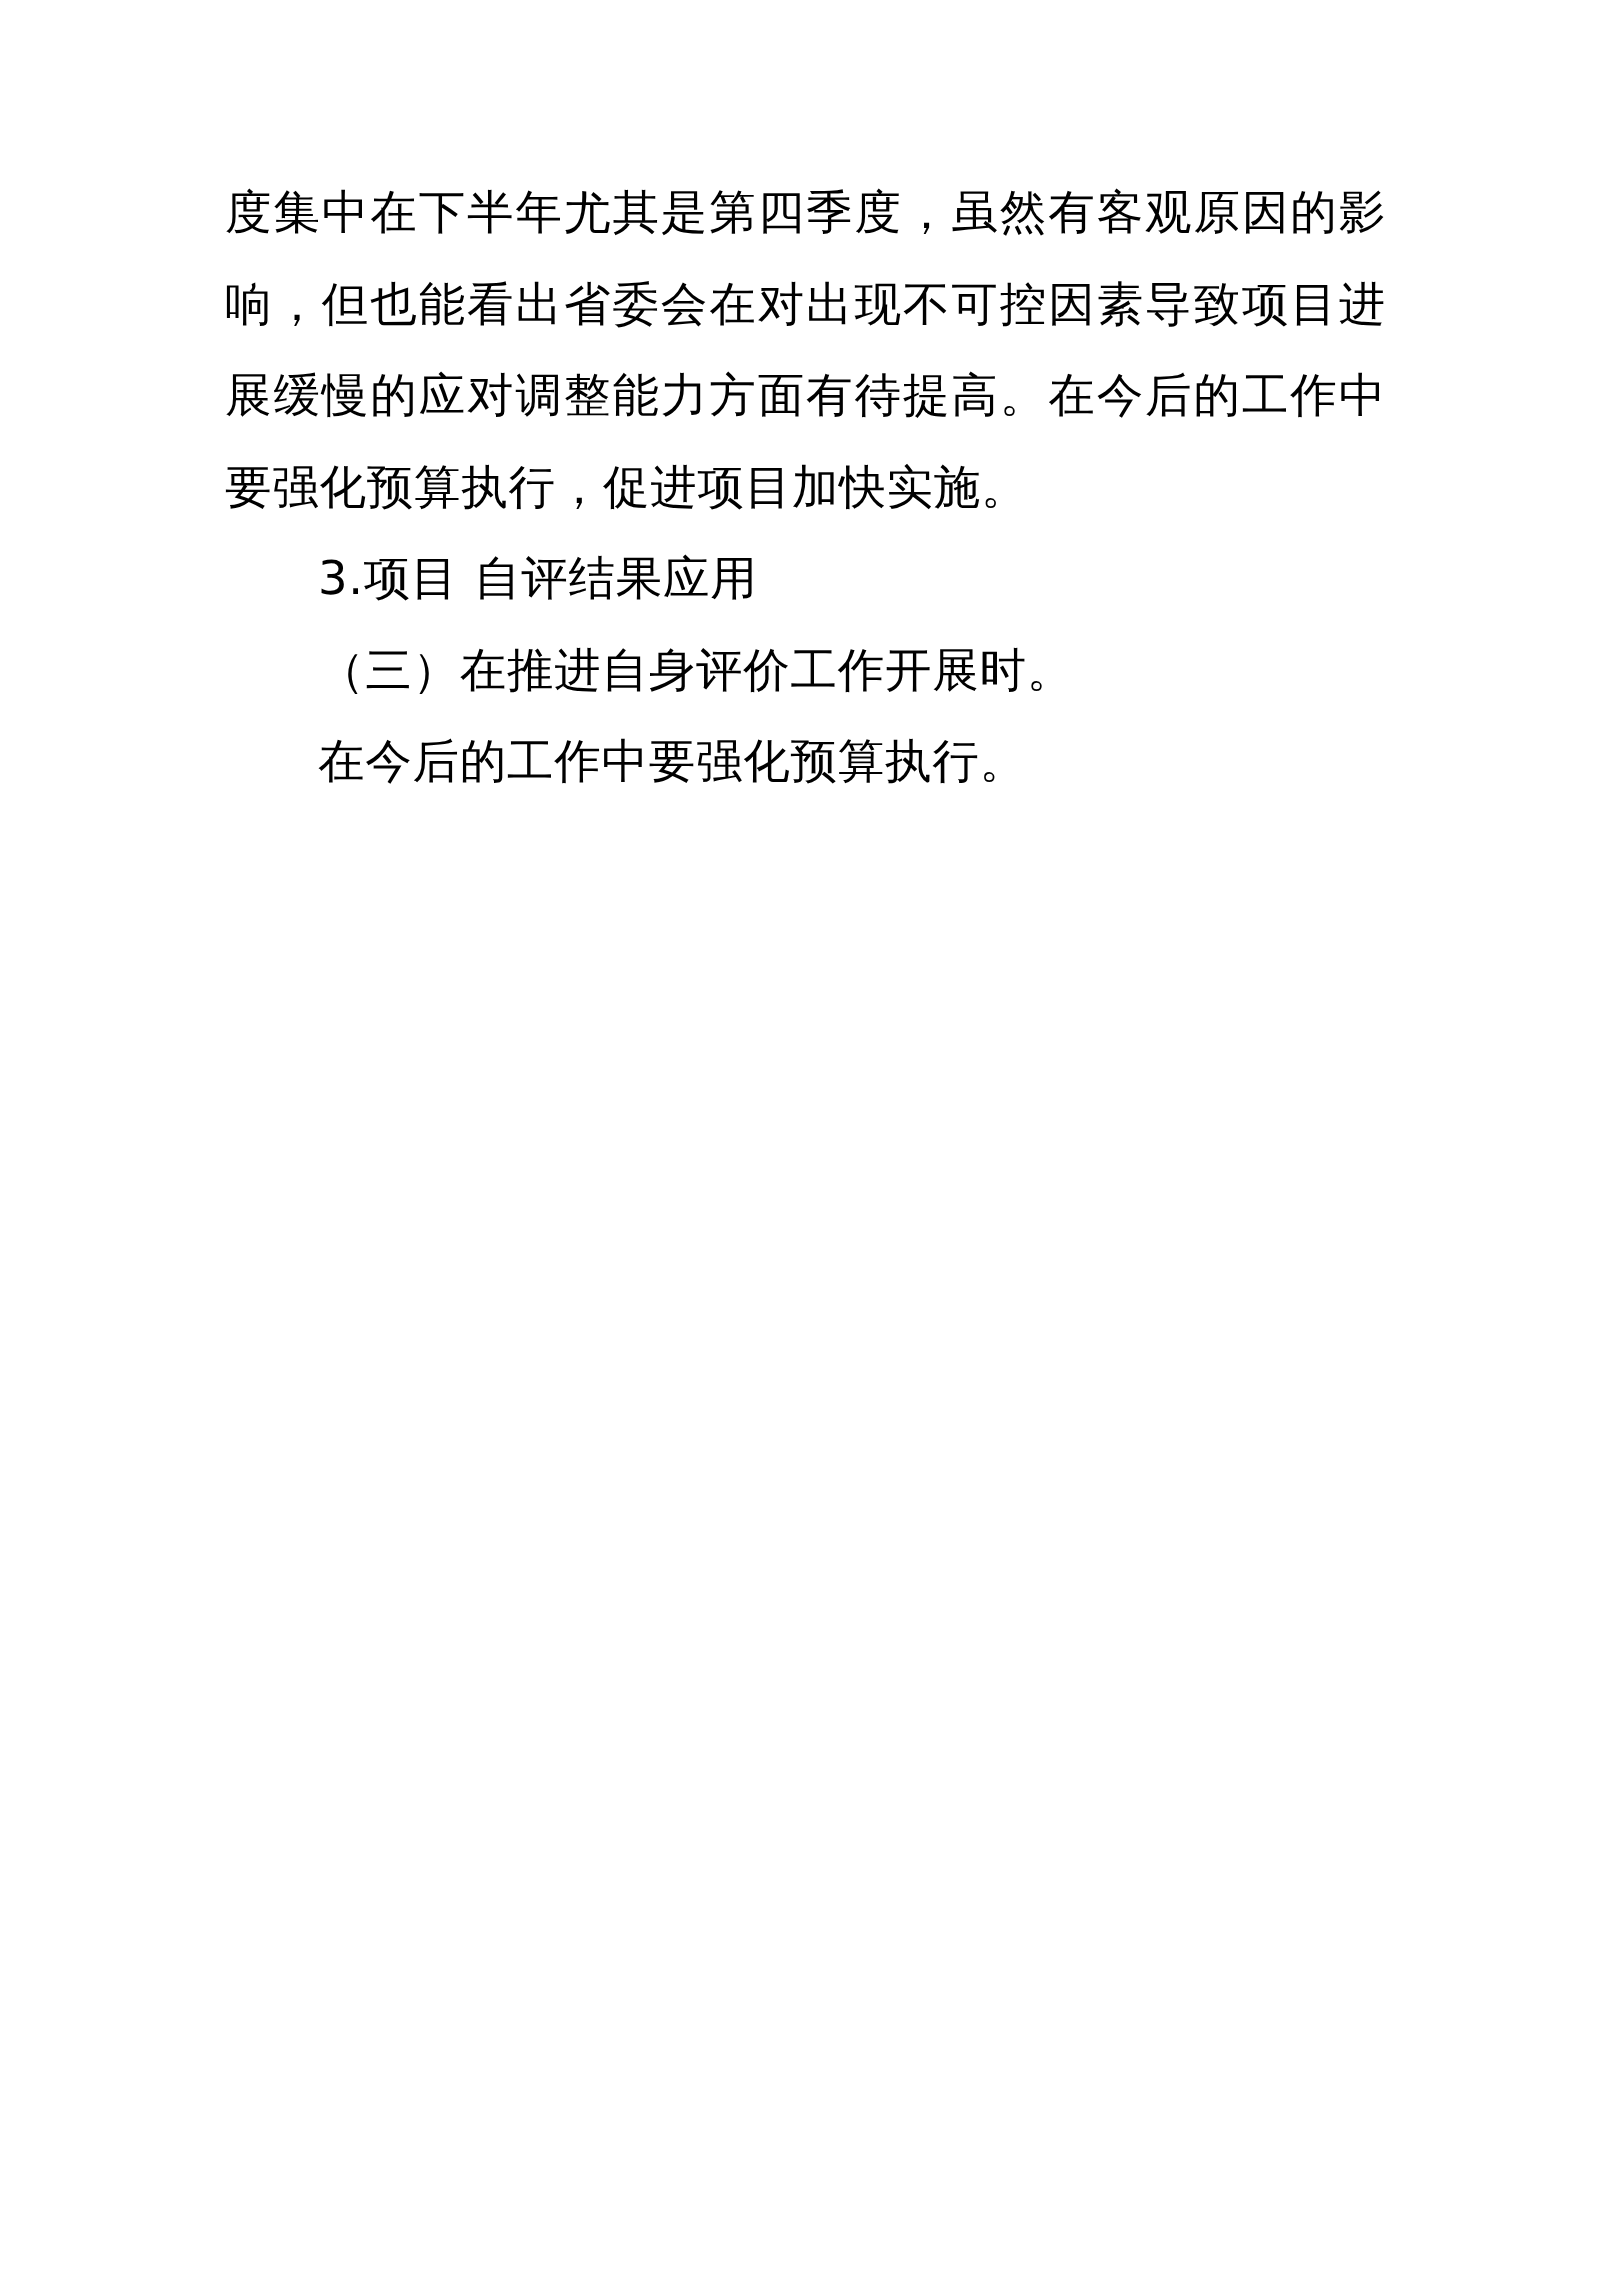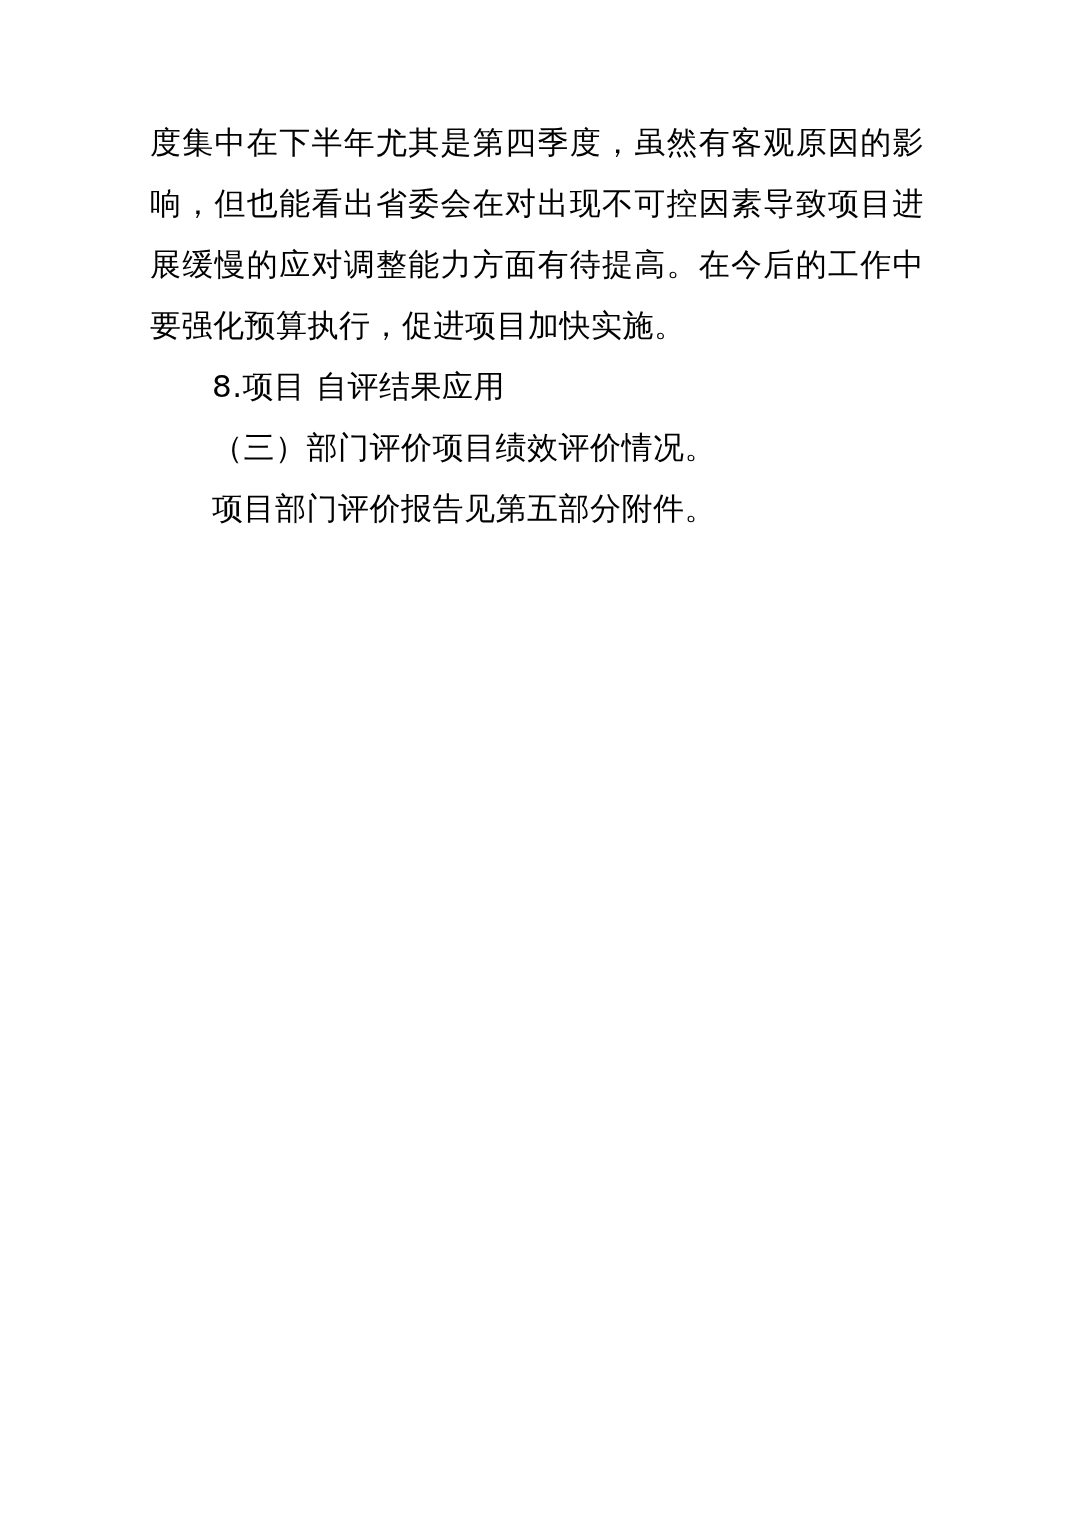--- a/index.html
+++ b/index.html
@@ -40,21 +40,21 @@
   }
 </style>
 </head>
 <body>
 
 <div class="page">
   <div class="doc-body">
 
     <p class="para">度集中在下半年尤其是第四季度，虽然有客观原因的影响，但也能看出省委会在对出现不可控因素导致项目进展缓慢的应对调整能力方面有待提高。在今后的工作中要强化预算执行，促进项目加快实施。</p>
 
-    <p class="para indent">8.项目 自评结果应用</p>
+    <p class="para indent">3.项目 自评结果应用</p>
 
 
-    <p class="para indent">（三）部门评价项目绩效评价情况。</p>
+    <p class="para indent">（三）在推进自身评价工作开展时。</p>
 
-    <p class="para indent">项目部门评价报告见第五部分附件。</p>
+    <p class="para indent">在今后的工作中要强化预算执行。</p>
 
   </div>
 </div>
 
 </body></html>

